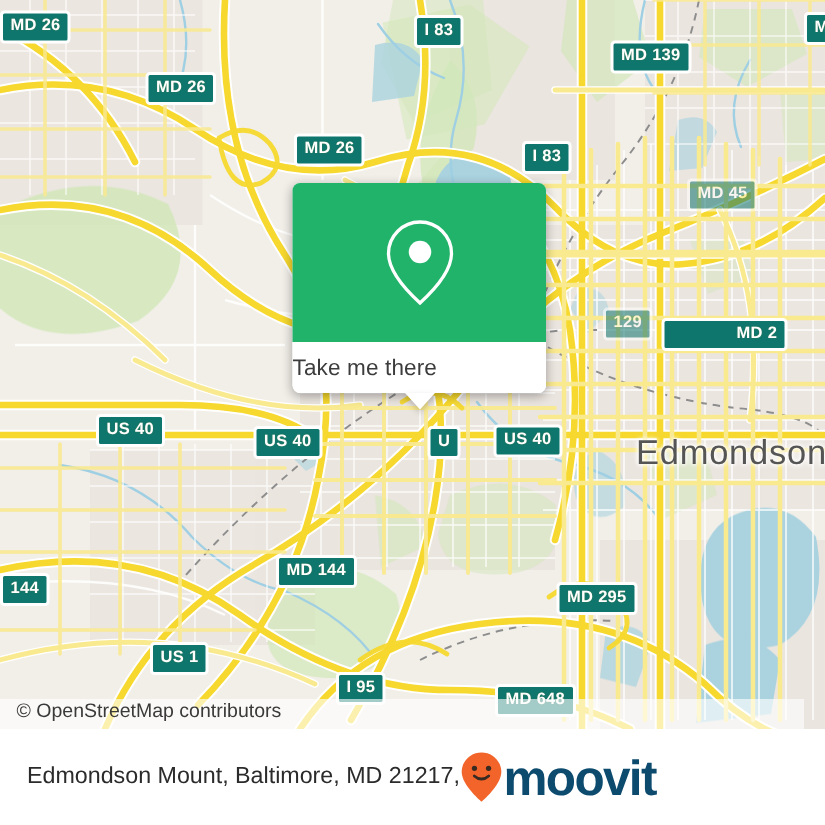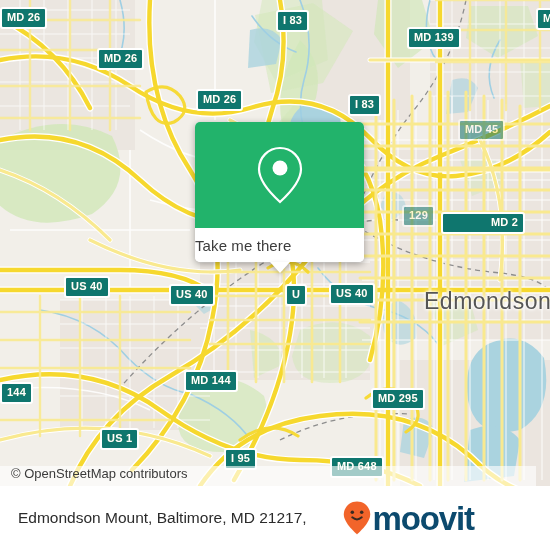--- a/index.html
+++ b/index.html
@@ -80,21 +80,21 @@
     display:flex;
   }
   #attrib-text{
     color:#3a3a3a;font-size:13px;padding-left:11px;white-space:nowrap;
   }
 
   
   #footer{
     position:absolute;left:0;top:486px;width:492px;height:64px;
     background:#ffffff;
-    display:flex;align-items:center;justify-content:space-between;
+    display:flex;align-items:center;
   }
   #footer-title{
     color:#2b2b2b;font-size:15.5px;line-height:24px;
     padding-left:18px;white-space:nowrap;
   }
   #footer-title .l2{display:block;}
   #logo{display:flex;align-items:center;padding-right:18px;}
   #logo-word{
     color:#0c4a6e;font-size:33px;font-weight:bold;
     letter-spacing:-1.1px;line-height:33px;margin-left:1px;

